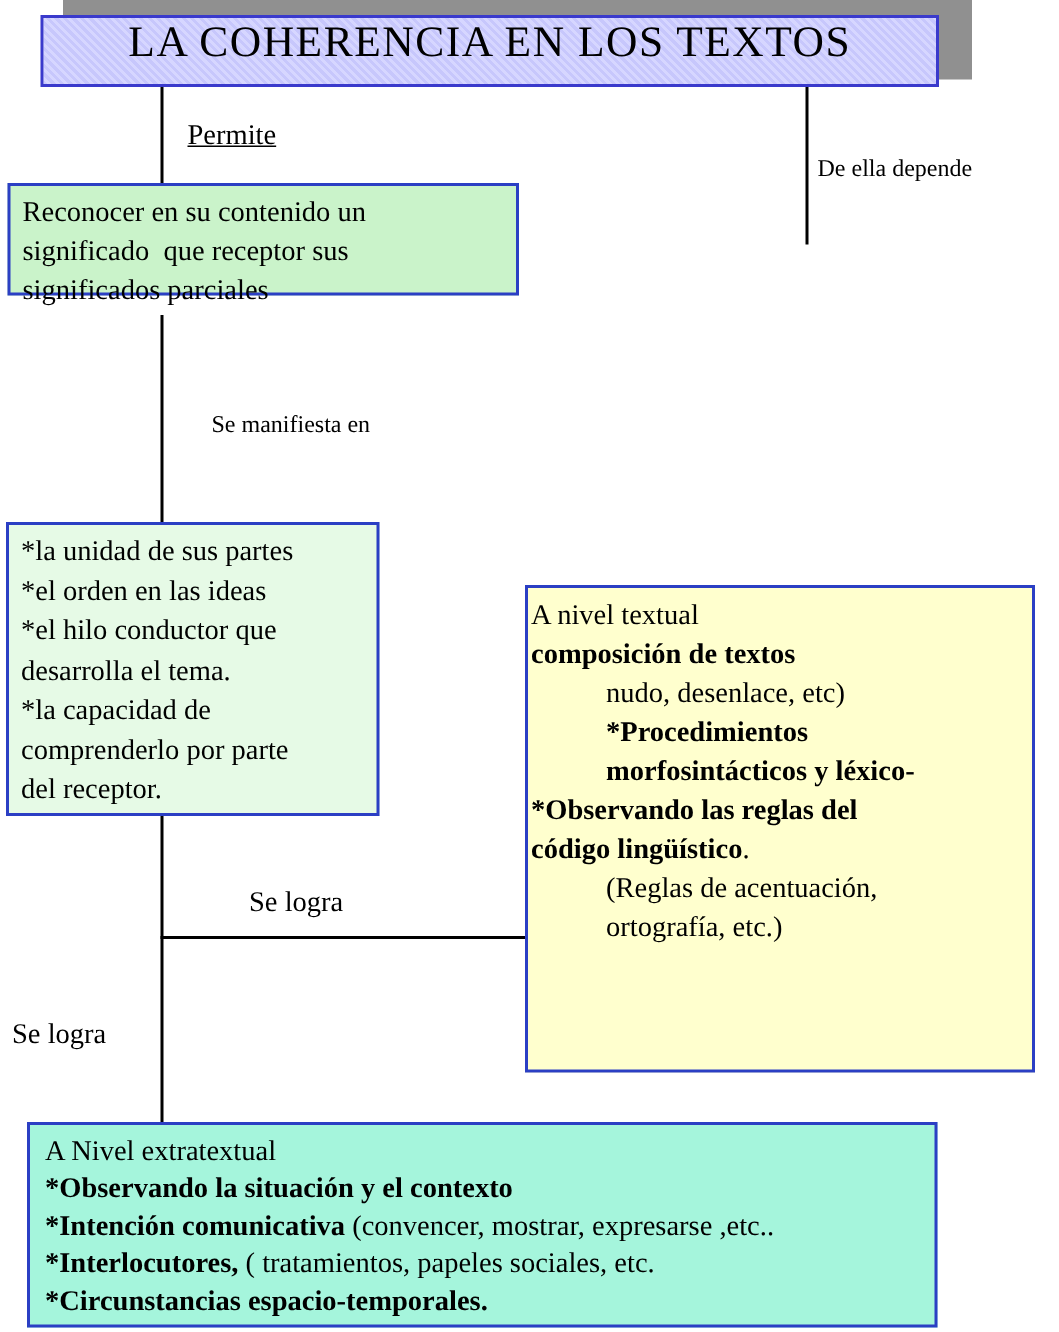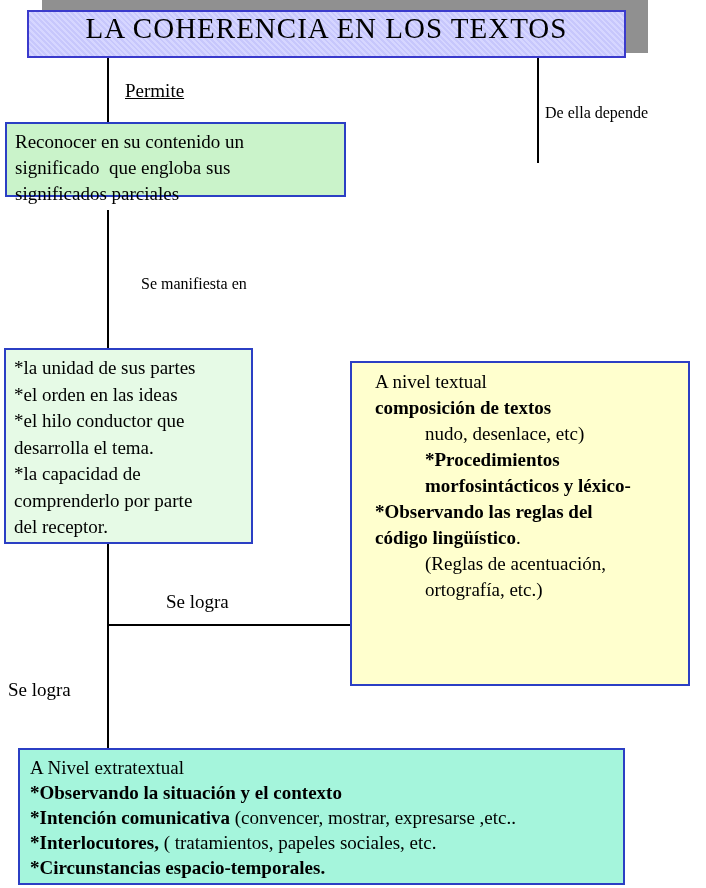--- a/index.html
+++ b/index.html
@@ -37,21 +37,21 @@
   }
   .box-comprension {
     left:422px; top:163px; width:252px; height:142px; padding:5px 9px;
     background:var(--lavender-fill,#e2e2f8); font-weight:bold;
   }
   .box-unidad {
     left:4px; top:348px; width:249px; height:196px; padding:5px 8px;
     background:var(--green2-fill,#e6fae6); line-height:26.5px;
   }
   .box-textual {
-    left:350px; top:361px; width:340px; height:325px; padding:6px 23px;
+    left:350px; top:390px; width:340px; height:325px; padding:6px 2px;
     background:var(--yellow-fill,#ffffce);
   }
   .box-extratextual {
     left:18px; top:748px; width:607px; height:137px; padding:5px 10px;
     background:var(--cyan-fill,#a5f5dc); line-height:25px;
   }
 </style>
 </head>
 <body>
 
@@ -69,21 +69,21 @@
   <div class="hline" style="left:107px; top:624px; width:243px;"></div>
 
   <div class="lbl lbl-19" style="left:125px; top:80px;text-decoration:underline;">Permite</div>
   <div class="lbl lbl-16" style="left:545px; top:104px;">De ella depende</div>
   <div class="lbl lbl-16" style="left:141px; top:275px;">Se manifiesta en</div>
   <div class="lbl lbl-19" style="left:166px; top:591px;">Se logra</div>
   <div class="lbl lbl-19" style="left:8px;   top:679px;">Se logra</div>
 
   <div class="box box-reconocer">
       <div class="rich-line"><span>Reconocer en su contenido un</span></div>
-      <div class="rich-line"><span>significado  que engloba sus</span></div>
+      <div class="rich-line"><span>significado  que receptor sus</span></div>
       <div class="rich-line"><span>significados parciales</span></div>
     </div>
   <div class="box box-unidad">
       <div class="rich-line"><span>*la unidad de sus partes</span></div>
       <div class="rich-line"><span>*el orden en las ideas</span></div>
       <div class="rich-line"><span>*el hilo conductor que</span></div>
       <div class="rich-line"><span>desarrolla el tema.</span></div>
       <div class="rich-line"><span>*la capacidad de</span></div>
       <div class="rich-line"><span>comprenderlo por parte</span></div>
       <div class="rich-line"><span>del receptor.</span></div>

